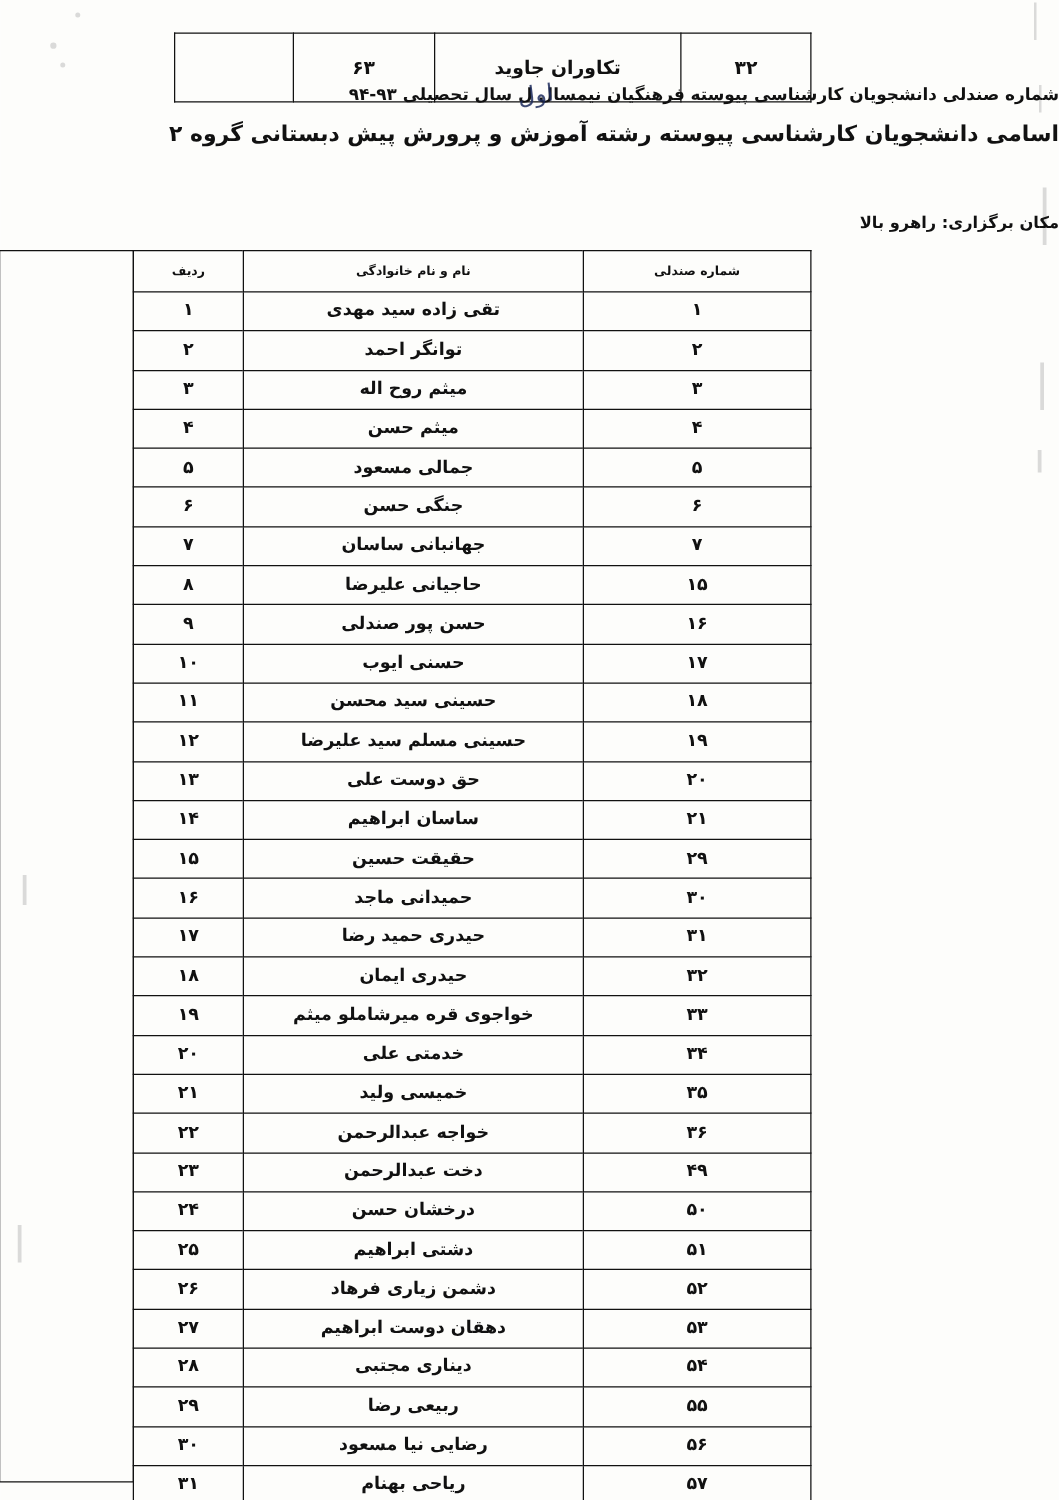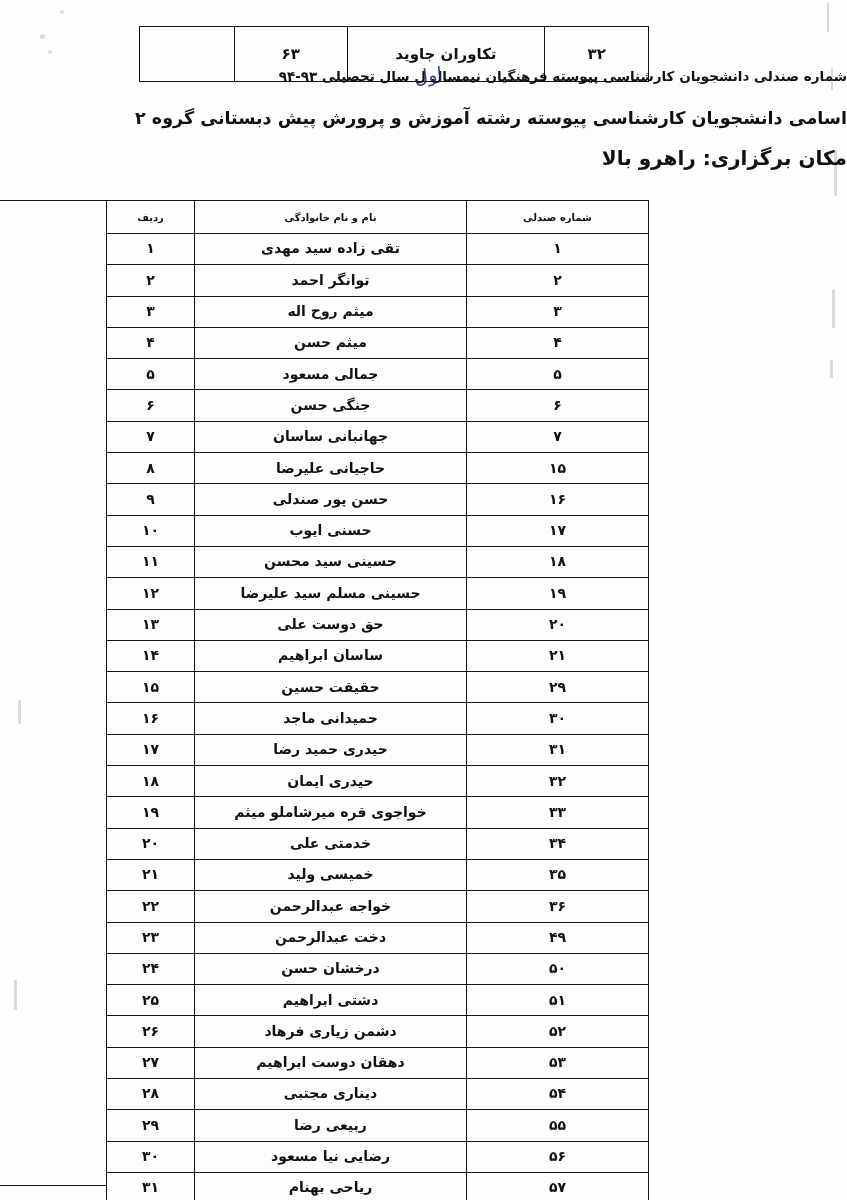--- a/index.html
+++ b/index.html
@@ -68,26 +68,26 @@
     position: absolute;
     top: 64px;
     left: 50%;
     transform: translateX(-10px) rotate(-7deg);
     font-family: "DejaVu Serif", serif;
     font-size: 19px;
     color: #1d2b5c;
     opacity: .85;
   }
   .hdr-title {
-    top: 108px;
+    top: 98px;
     font-size: 17.5px;
   }
   .hdr-place {
-    top: 146px;
-    font-size: 20px;
+    top: 171px;
+    font-size: 13px;
   }
 
   
   .main-wrap {
     position: absolute;
     top: 200px;
     right: 198px;
     width: 542px;
     direction: rtl;
   }

